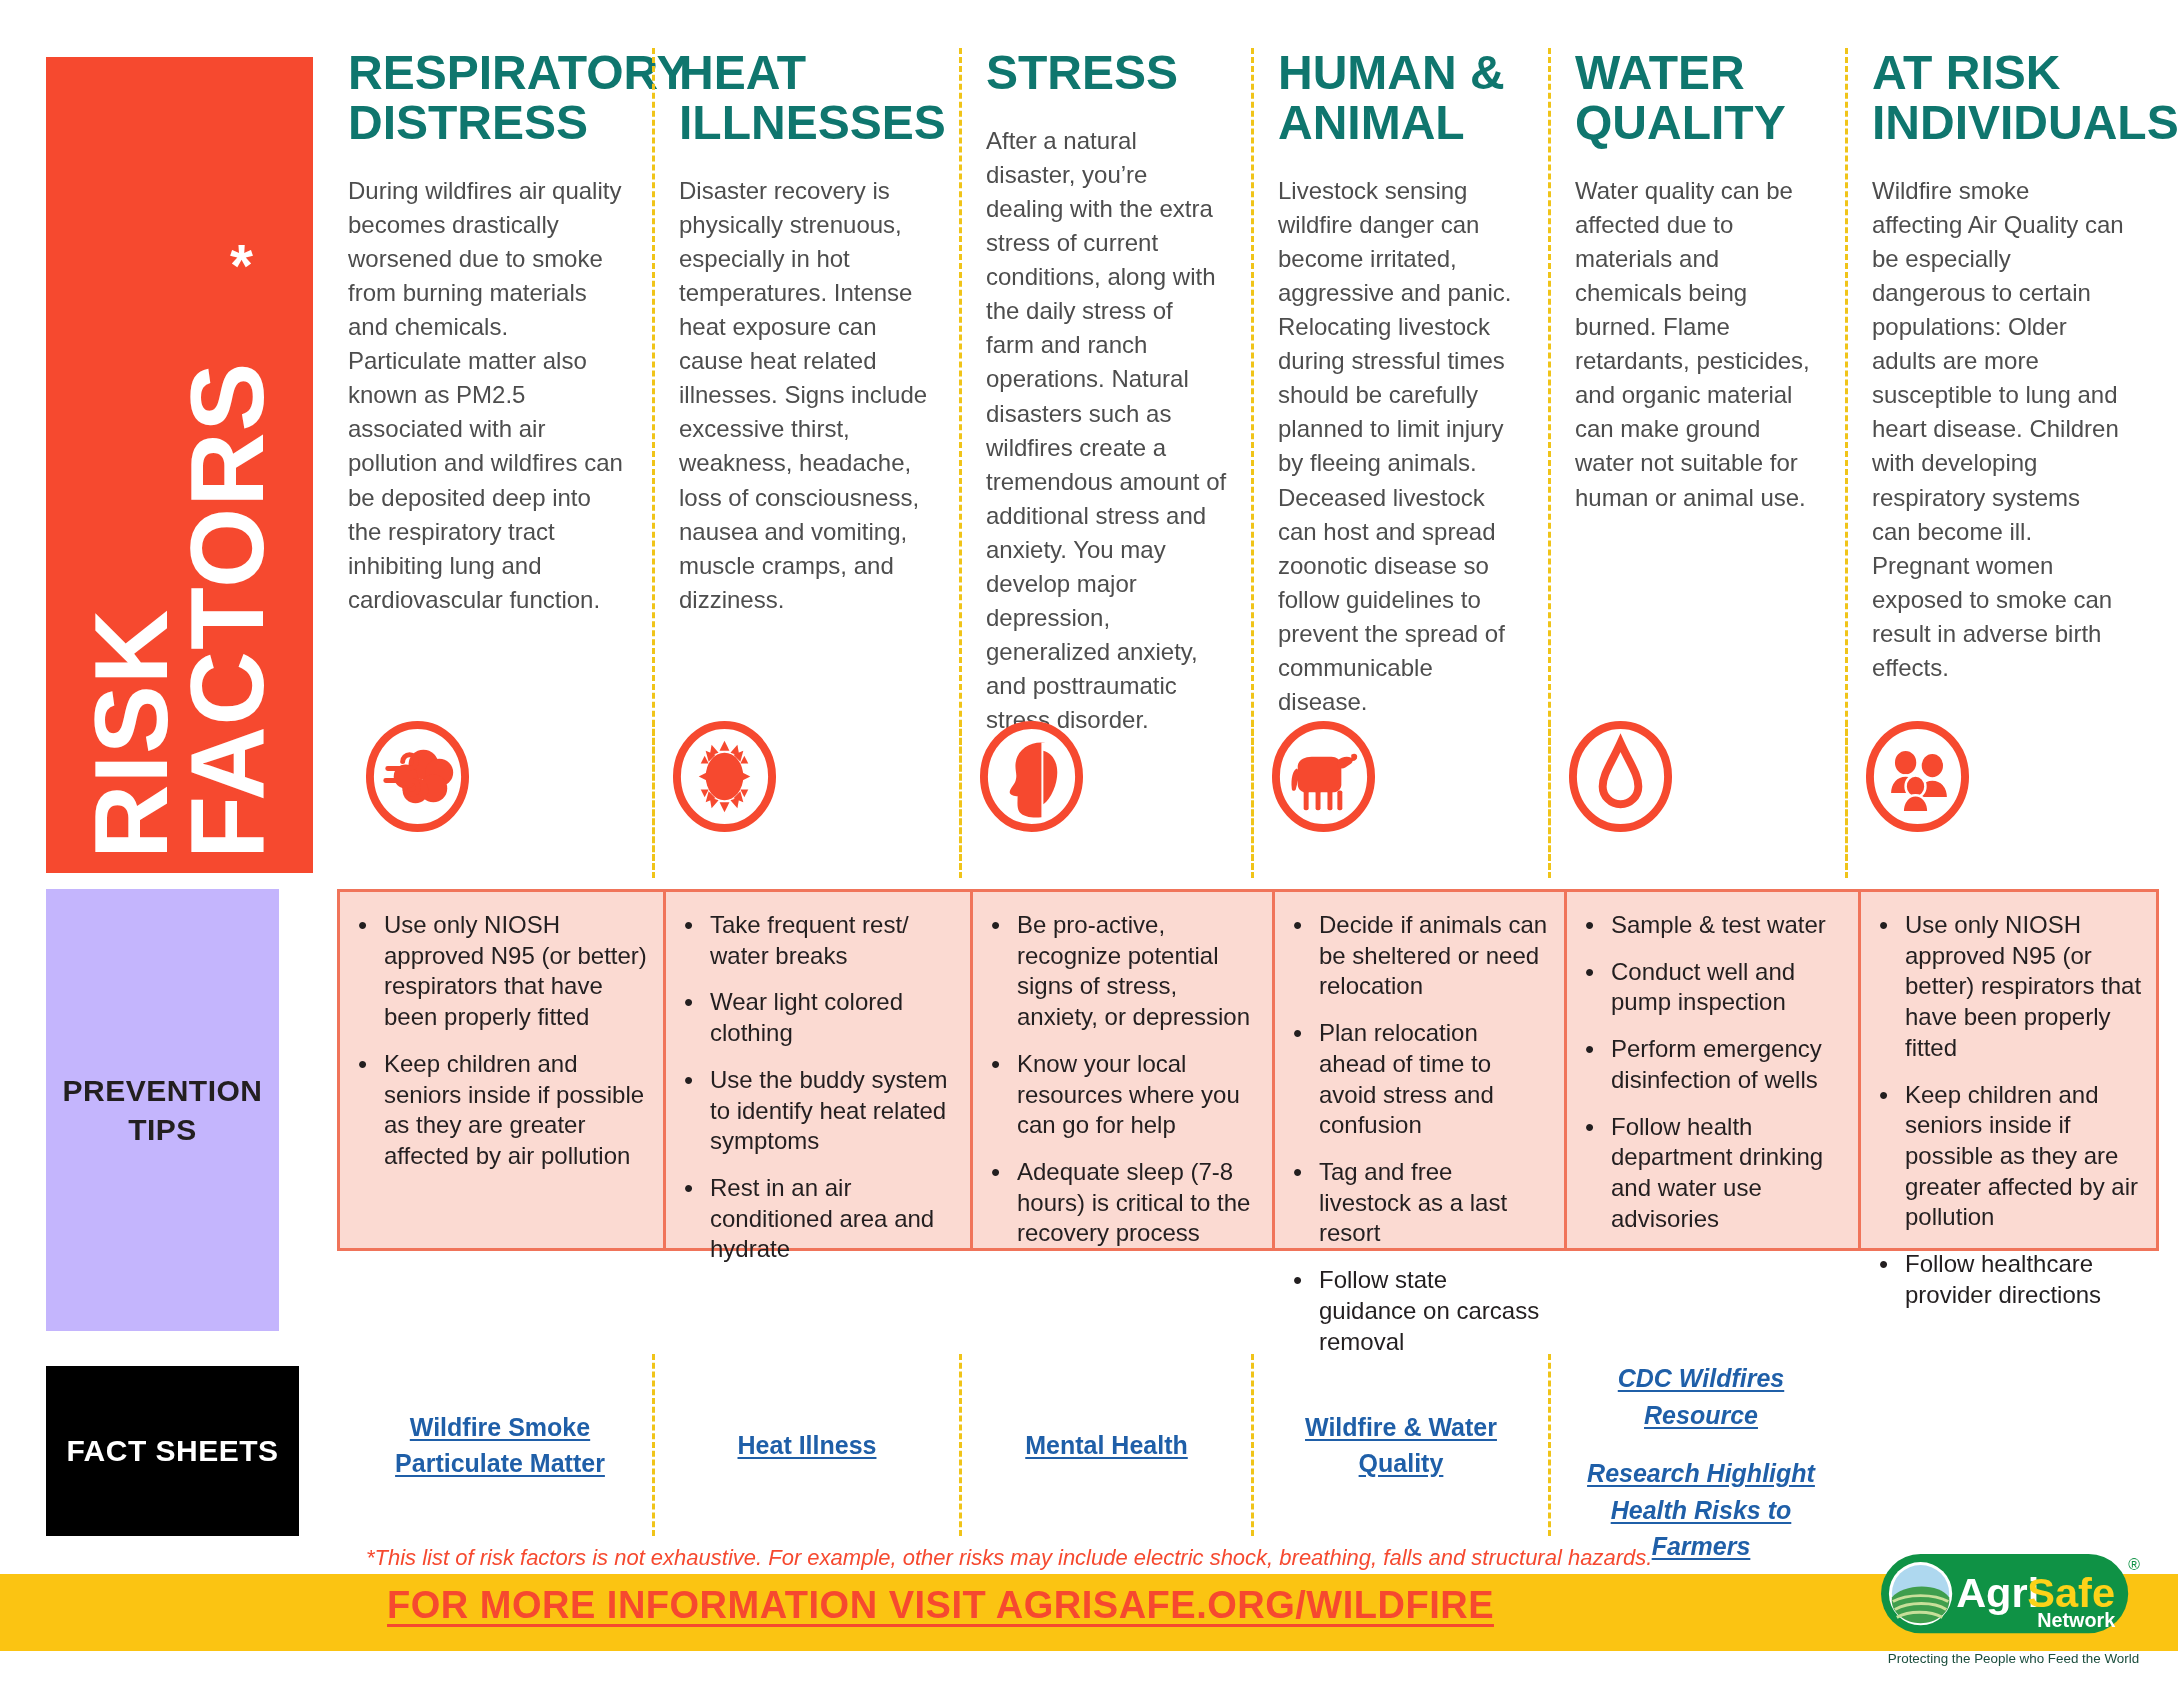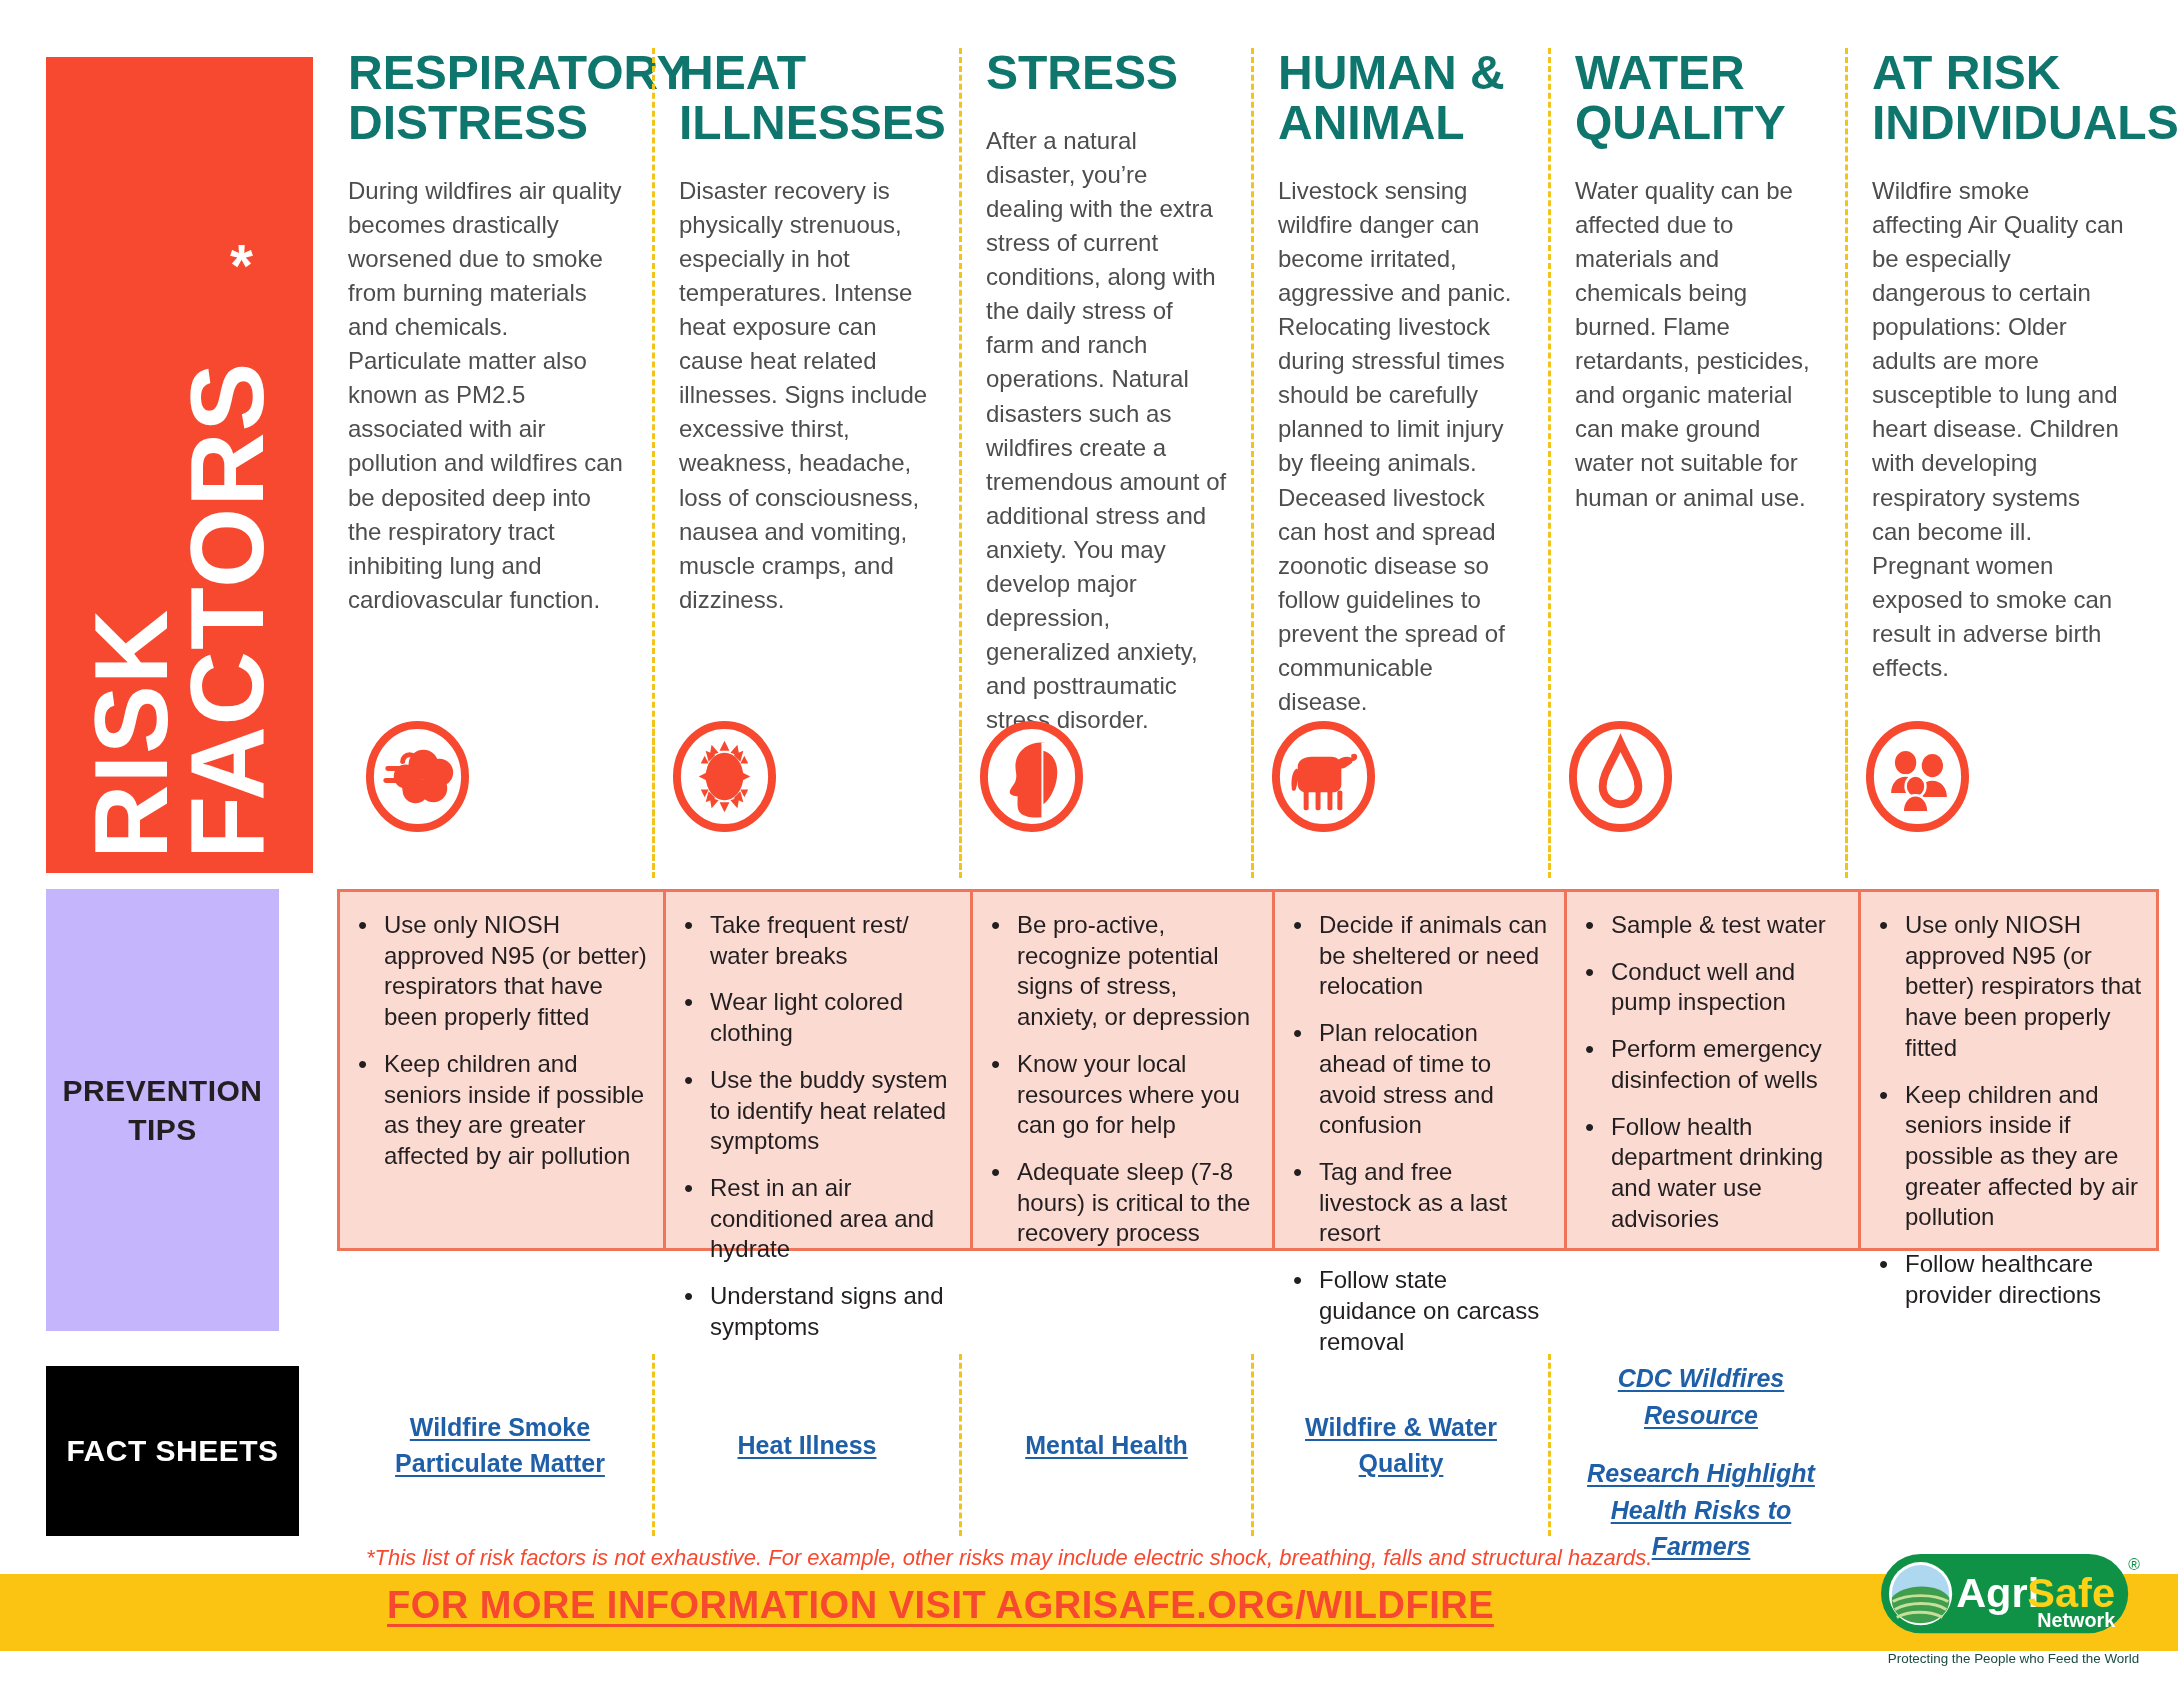--- a/index.html
+++ b/index.html
@@ -399,21 +399,20 @@
         <li>Use only NIOSH approved N95 (or better) respirators that have been properly fitted</li>
         <li>Keep children and seniors inside if possible as they are greater affected by air pollution</li>
       </ul>
     </div>
     <div class="prev-col pw1">
       <ul>
         <li>Take frequent rest/ water breaks</li>
         <li>Wear light colored clothing</li>
         <li>Use the buddy system to identify heat related symptoms</li>
         <li>Rest in an air conditioned area and hydrate</li>
-        <li>Understand signs and symptoms</li>
       </ul>
     </div>
     <div class="prev-col pw2">
       <ul>
         <li>Be pro-active, recognize potential signs of stress, anxiety, or depression</li>
         <li>Know your local resources where you can go for help</li>
         <li>Adequate sleep (7-8 hours) is critical to the recovery process</li>
       </ul>
     </div>
     <div class="prev-col pw3">

